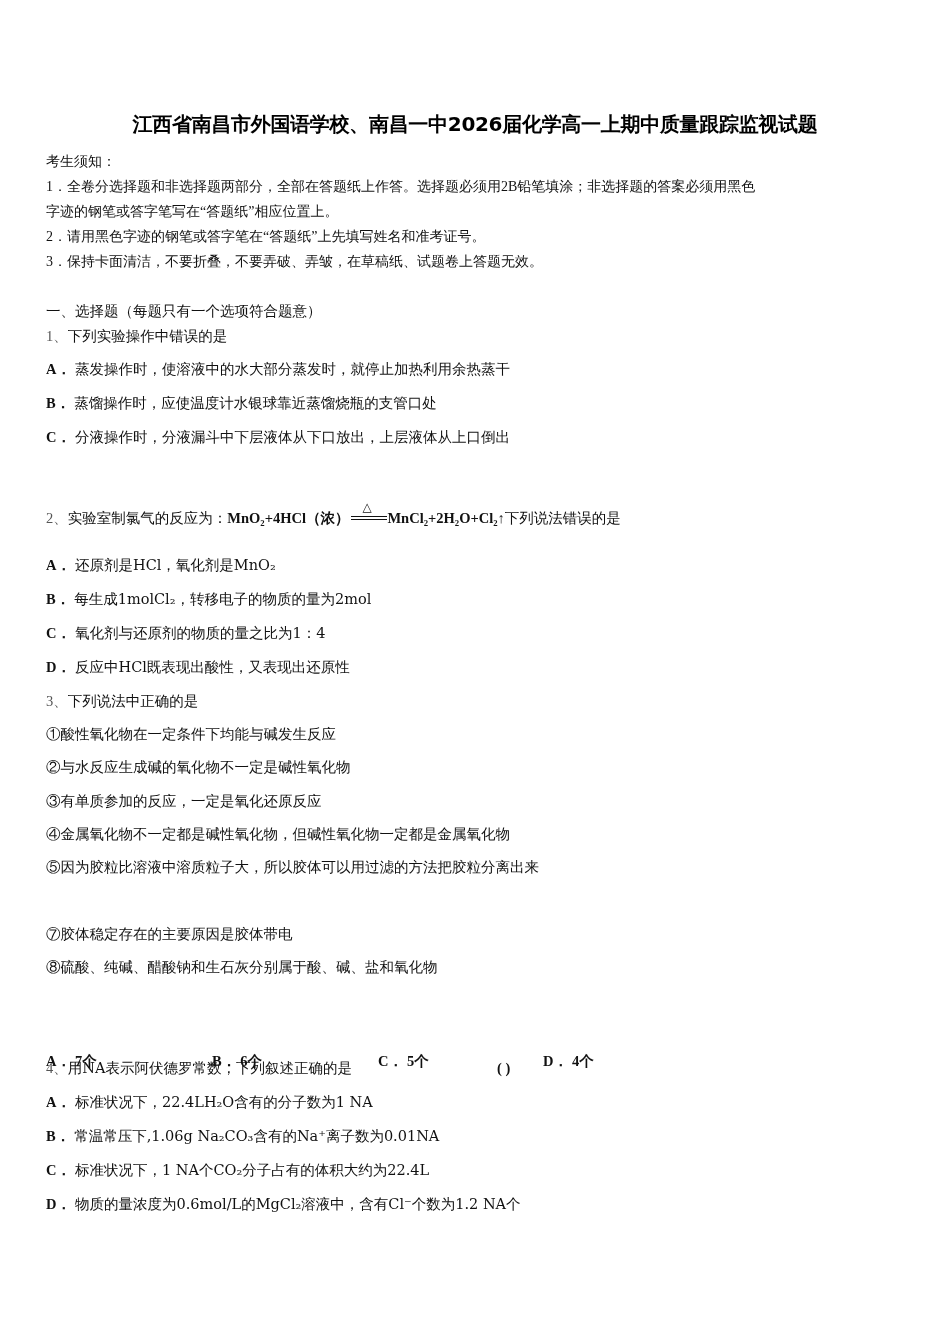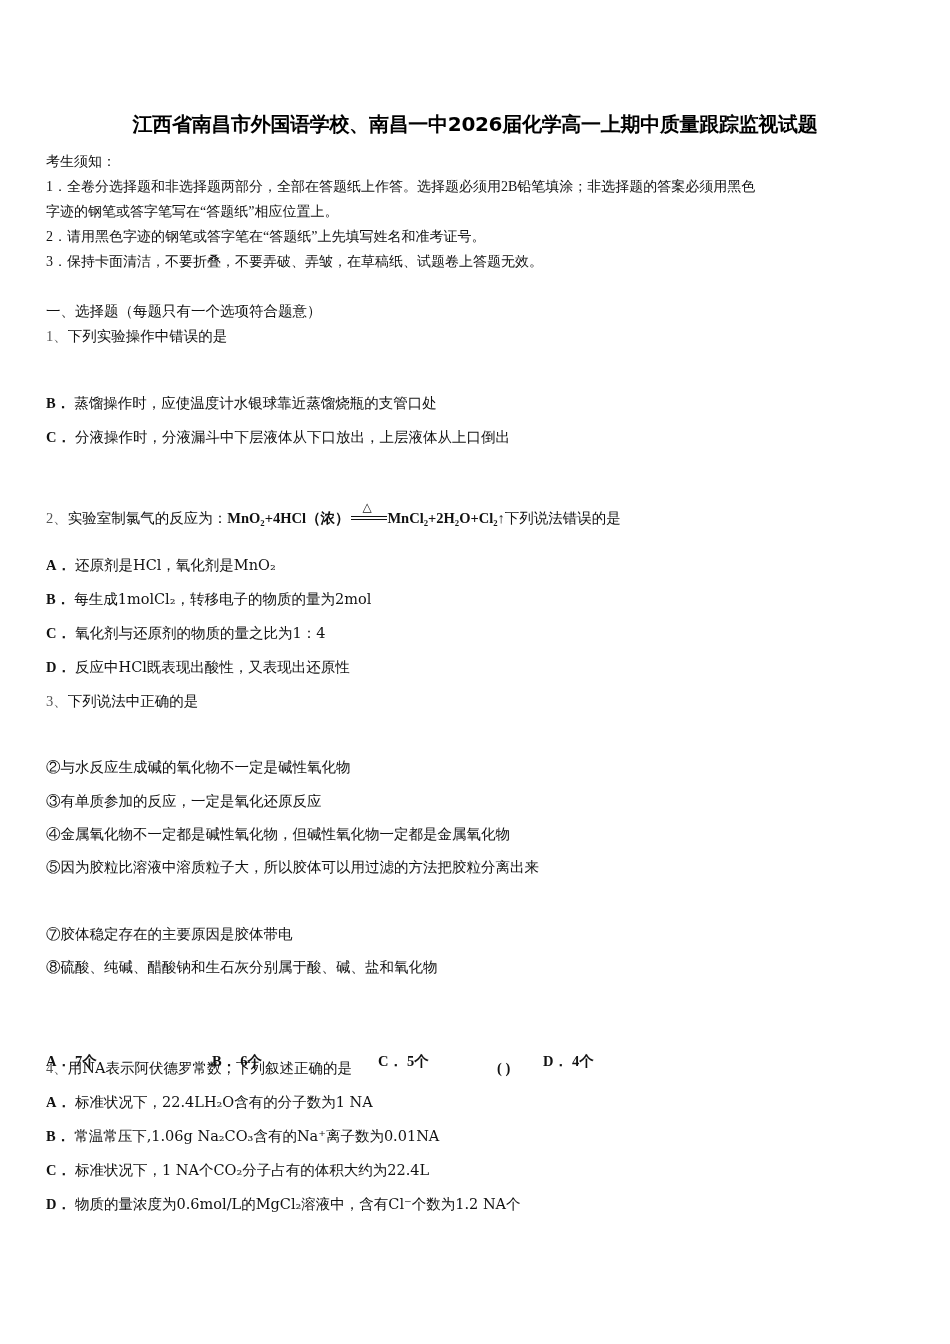--- a/index.html
+++ b/index.html
@@ -42,20 +42,23 @@
   <div class="line notice" style="top:177px">1．全卷分选择题和非选择题两部分，全部在答题纸上作答。选择题必须用2B铅笔填涂；非选择题的答案必须用黑色</div>
   <div class="line notice" style="top:202px">字迹的钢笔或答字笔写在“答题纸”相应位置上。</div>
   <div class="line notice" style="top:227px">2．请用黑色字迹的钢笔或答字笔在“答题纸”上先填写姓名和准考证号。</div>
   <div class="line notice" style="top:252px">3．保持卡面清洁，不要折叠，不要弄破、弄皱，在草稿纸、试题卷上答题无效。</div>
 
   <div class="line" style="top:301px">一、选择题（每题只有一个选项符合题意）</div>
 
   <div class="line" style="top:326px">
     <span class="num">1、</span><span>下列实验操作中错误的是</span>
   </div>
+  <div class="line" style="top:359px">
+    <span class="letter">A．</span><span>蒸发操作时，使溶液中的水大部分蒸发时，就停止加热利用余热蒸干</span>
+  </div>
   <div class="line" style="top:393px">
     <span class="letter">B．</span><span>蒸馏操作时，应使温度计水银球靠近蒸馏烧瓶的支管口处</span>
   </div>
   <div class="line" style="top:427px">
     <span class="letter">C．</span><span>分液操作时，分液漏斗中下层液体从下口放出，上层液体从上口倒出</span>
   </div>
 
   <div class="line" style="top:508px">
     <span class="num">2、</span><span>实验室制氯气的反应为：</span><span class="b">MnO₂+4HCl（浓）</span><span class="cond"><span class="tri">△</span><span class="eq1"></span><span class="eq2"></span></span><span class="b">MnCl₂+2H₂O+Cl₂↑</span><span>下列说法错误的是</span>
   </div>
@@ -68,20 +71,21 @@
   <div class="line" style="top:623px">
     <span class="letter">C．</span><span>氧化剂与还原剂的物质的量之比为1：4</span>
   </div>
   <div class="line" style="top:657px">
     <span class="letter">D．</span><span>反应中HCl既表现出酸性，又表现出还原性</span>
   </div>
 
   <div class="line" style="top:691px">
     <span class="num">3、</span><span>下列说法中正确的是</span>
   </div>
+  <div class="line" style="top:724px">①酸性氧化物在一定条件下均能与碱发生反应</div>
   <div class="line" style="top:757px">②与水反应生成碱的氧化物不一定是碱性氧化物</div>
   <div class="line" style="top:791px">③有单质参加的反应，一定是氧化还原反应</div>
   <div class="line" style="top:824px">④金属氧化物不一定都是碱性氧化物，但碱性氧化物一定都是金属氧化物</div>
   <div class="line" style="top:857px">⑤因为胶粒比溶液中溶质粒子大，所以胶体可以用过滤的方法把胶粒分离出来</div>
   <div class="line" style="top:924px">⑦胶体稳定存在的主要原因是胶体带电</div>
   <div class="line" style="top:957px">⑧硫酸、纯碱、醋酸钠和生石灰分别属于酸、碱、盐和氧化物</div>
 
   <div class="line opts4" style="top:1024px; left:0; width:950px;">
     <span class="opt" style="left:46px"><span class="letter">A．</span><span class="b">7个</span></span>
     <span class="opt" style="left:212px"><span class="letter">B．</span><span class="b">6个</span></span>

